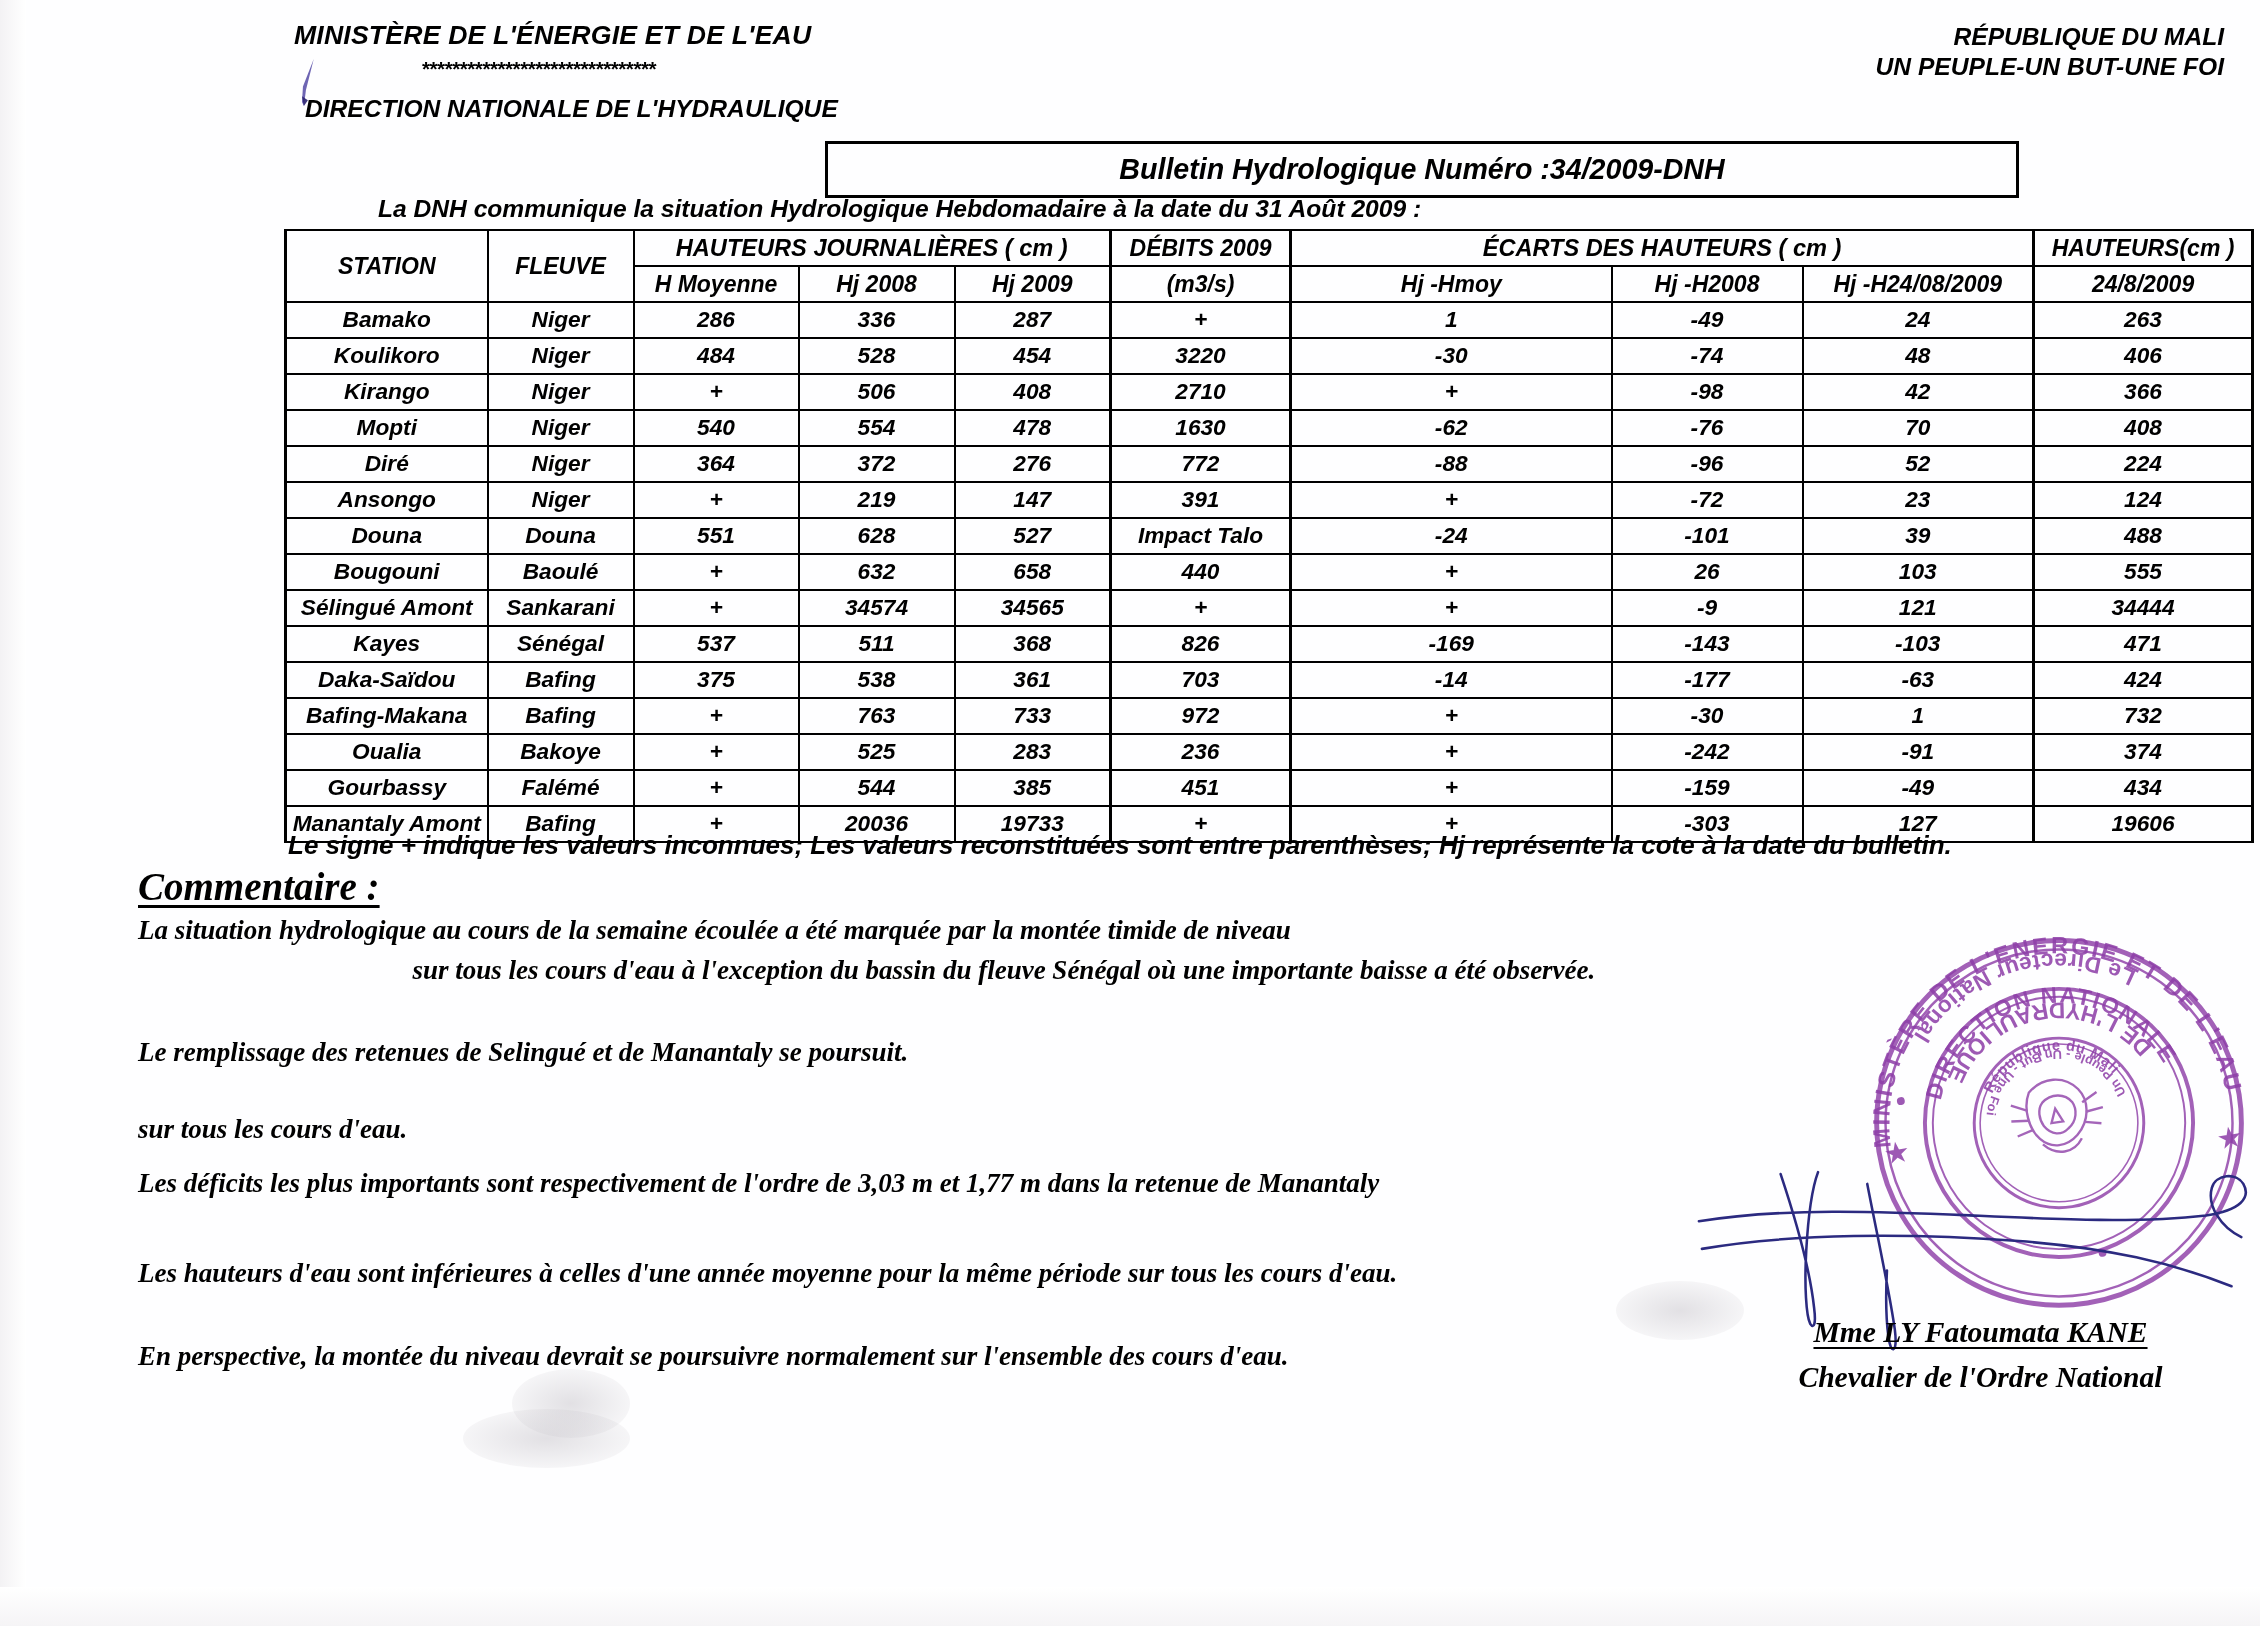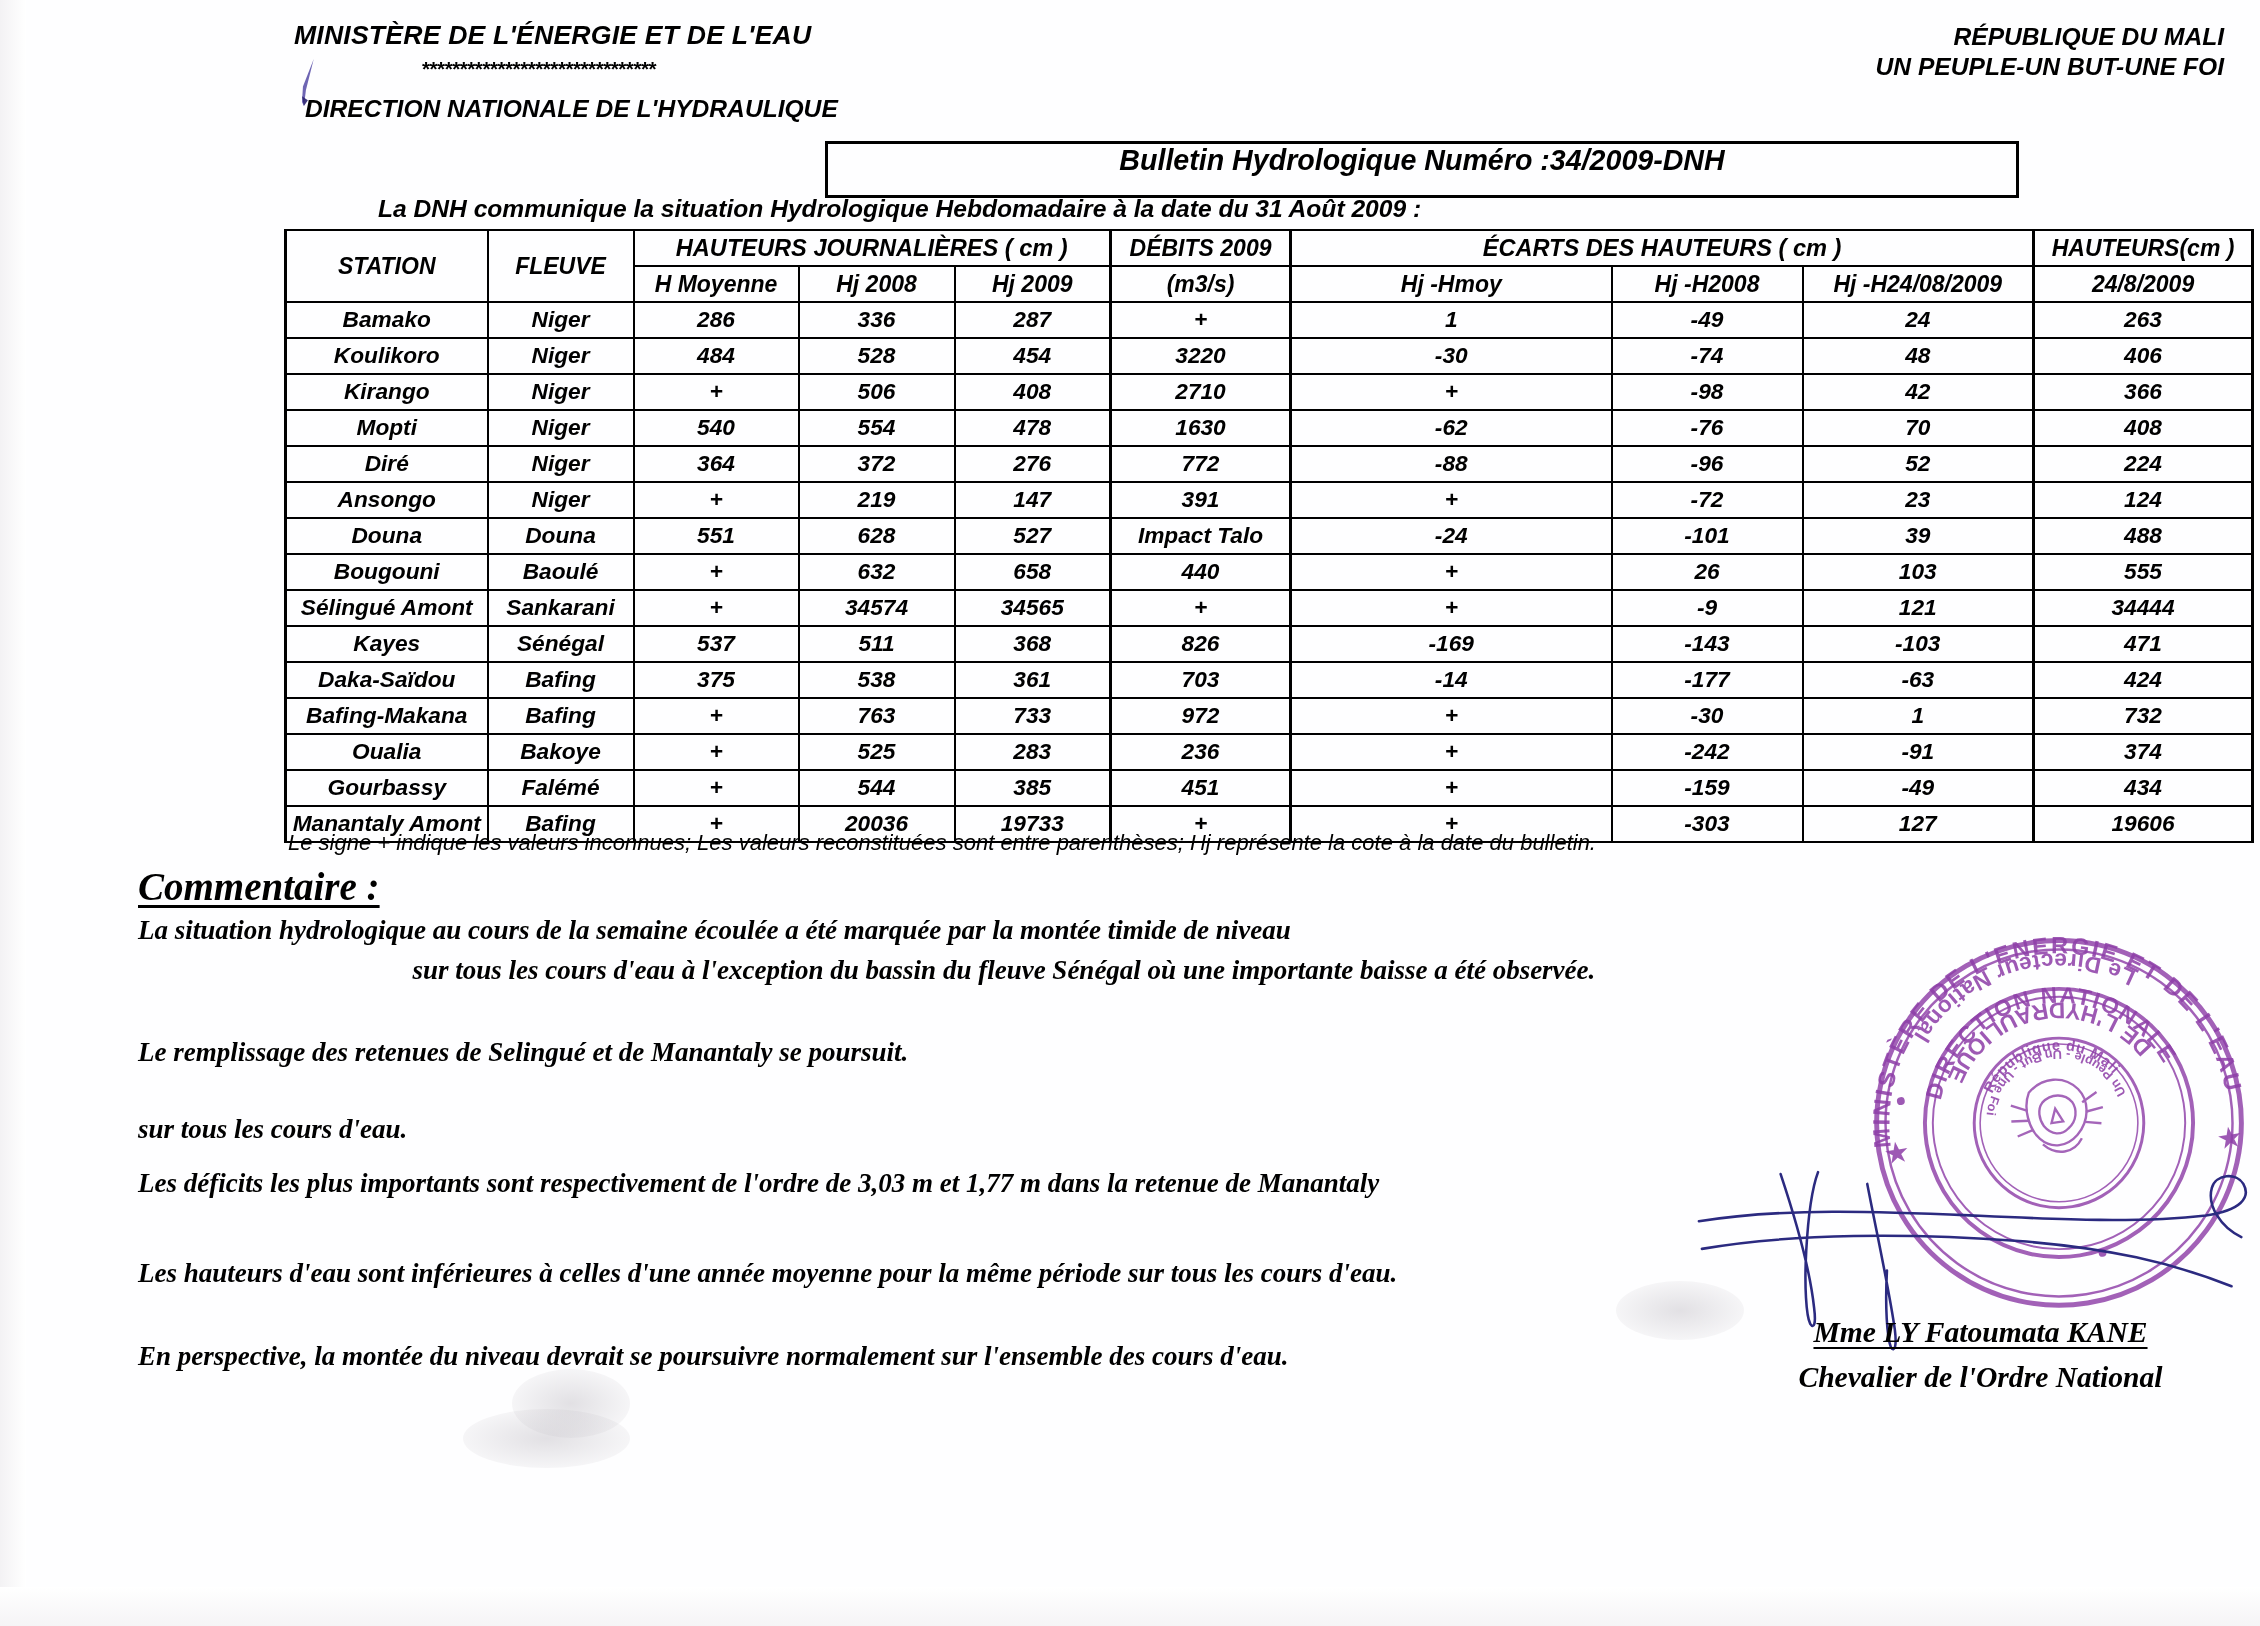--- a/index.html
+++ b/index.html
@@ -85,20 +85,21 @@
 
   
   .title-box {
     position: absolute;
     left: 825px;
     top: 141px;
     width: 1188px;
     height: 51px;
     border: 3px solid #000;
     display: flex;
+    align-items: center;
     justify-content: center;
   }
   .title-box-text {
     font-size: 28.6px;
     font-weight: bold;
     font-style: italic;
     white-space: nowrap;
   }
   .subtitle-line {
     position: absolute;
@@ -164,22 +165,22 @@
   col.c-hjhmoy   { width: 321px; }
   col.c-hjh2008  { width: 191px; }
   col.c-hjh24    { width: 231px; }
   col.c-haut     { width: 219px; }
 
   
   .footnote {
     position: absolute;
     left: 288px;
     top: 830px;
-    font-size: 22px;
-    font-weight: normal;
+    font-size: 26px;
+    font-weight: bold;
     font-style: italic;
     white-space: nowrap;
   }
 
   
   .comm-title {
     position: absolute;
     left: 138px;
     top: 864px;
     font-family: "Liberation Serif", serif;

